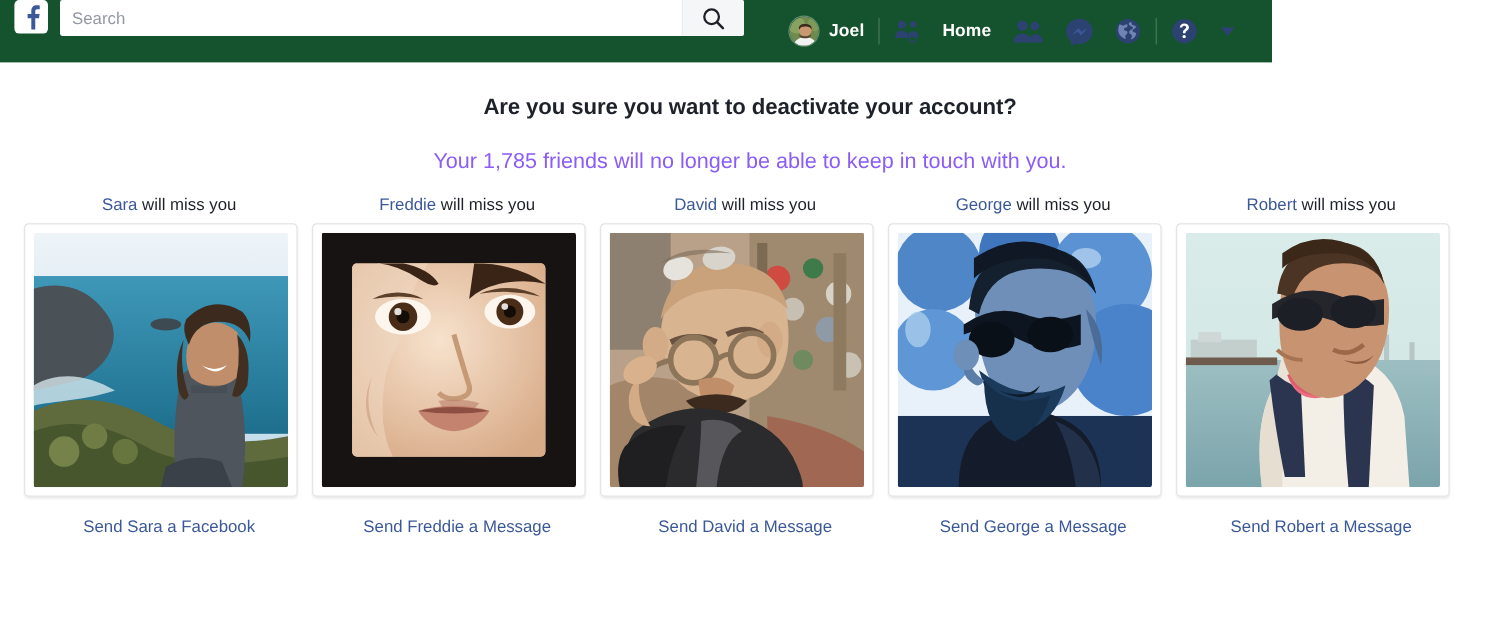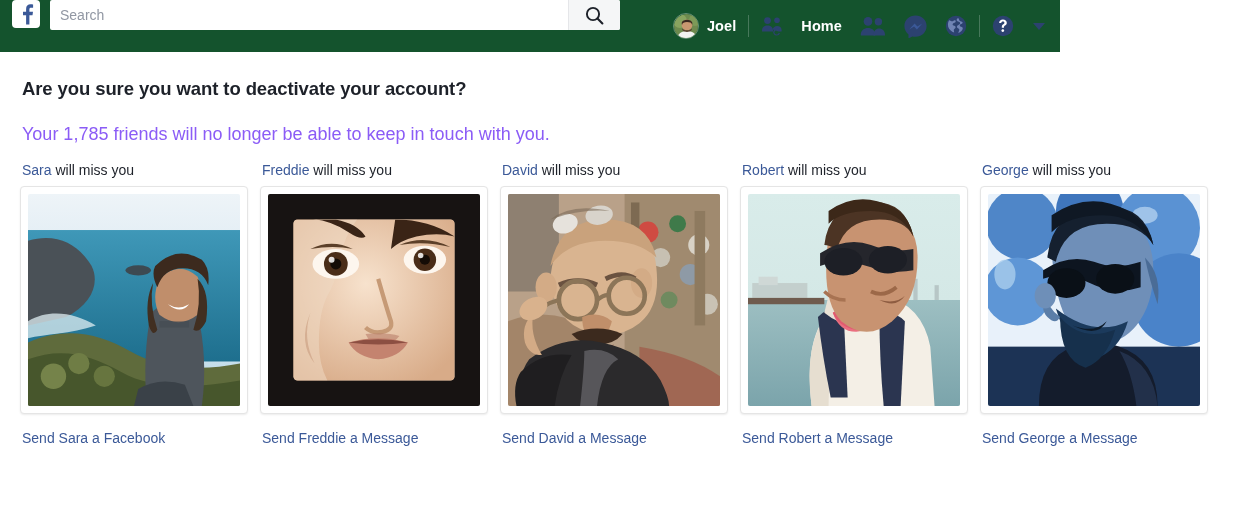--- a/index.html
+++ b/index.html
@@ -48,21 +48,21 @@
   .search-btn {
     width: 52px; height: 30px;
     background: #f5f6f7;
     border-left: 1px solid #e5e6e9;
     display: flex; align-items: center; justify-content: center;
     cursor: pointer; flex: none;
     border-top-right-radius: 2px; border-bottom-right-radius: 2px;
   }
 
   .nav-right {
-    position: absolute; right: 0; top: 0;
+    position: absolute; right: 16px; top: 0;
     height: 52px;
     display: flex; align-items: center;
   }
   .nav-item {
     display: flex; align-items: center;
     height: 52px; padding: 0 9px;
     cursor: pointer;
   }
   .nav-avatar {
     width: 26px; height: 26px; border-radius: 50%;
@@ -79,21 +79,21 @@
     margin: 0 3px;
   }
   .nav-home {
     color: #ffffff; font-size: 14.5px; font-weight: bold;
     letter-spacing: .1px;
   }
   .nav-icon { display: flex; align-items: center; justify-content: center; }
   .dark-ic { fill: #2c4270; }
 
   
-  .main { padding: 0 20px; }
+  .main { padding: 0 20px; text-align: center; }
   .page-title {
     font-size: 18.5px; font-weight: bold; color: #1d2129;
     margin: 26px 0 0 2px; letter-spacing: -.1px;
   }
   .page-desc {
     font-size: 15px; color: #1d2129;
     line-height: 23px;
     margin: 14px 0 0 2px;
     max-width: 1190px;
   }
@@ -384,20 +384,55 @@
             <path d="M6 84 q10 -10 24 -8 q-6 10 -8 24 H4 q-2 -10 2 -16z" fill="#1f1e20"></path>
             <path d="M12 56 q-6 6 -4 14 q2 6 8 6 q-6 -10 -4 -20z" fill="#d3ab86"></path>
             <ellipse cx="12" cy="54" rx="7" ry="5" fill="#d9b28d" transform="rotate(-30 12 54)"></ellipse>
           </svg>
         </div>
       </div>
       <a class="card-link">Send David a Message</a>
     </div>
 
     <div class="card">
+      <div class="card-caption"><span class="fname">George</span><span> will miss you</span></div>
+      <div class="photo-frame">
+        <div class="photo">
+          <svg viewBox="0 0 100 100" preserveAspectRatio="none" aria-hidden="true">
+            <rect width="100" height="100" fill="#e8f1fa"></rect>
+            <circle cx="16" cy="14" r="17" fill="#4f86c8"></circle>
+            <circle cx="48" cy="8" r="16" fill="#3f76bd"></circle>
+            <circle cx="80" cy="16" r="20" fill="#5a92d3"></circle>
+            <circle cx="14" cy="46" r="16" fill="#5e96d6"></circle>
+            <circle cx="90" cy="50" r="22" fill="#4a83c9"></circle>
+            <circle cx="58" cy="44" r="18" fill="#3d72b9"></circle>
+            <ellipse cx="8" cy="38" rx="5" ry="7" fill="#a9cdec" opacity=".8"></ellipse>
+            <ellipse cx="74" cy="10" rx="6" ry="4" fill="#bcd9f2" opacity=".7"></ellipse>
+            <rect y="72" width="100" height="28" fill="#1c3355"></rect>
+            <path d="M24 100 q0 -22 16 -28 q12 -4 22 0 q18 6 18 28z" fill="#141c2c"></path>
+            <path d="M62 74 q16 6 18 26 l-10 0 q-2 -16 -8 -26z" fill="#22304a"></path>
+            <path d="M30 26 q6 -18 26 -16 q22 2 22 26 q0 16 -8 26 q-10 12 -24 6 q-14 -6 -16 -42z" fill="#6f8fb8"></path>
+            <path d="M28 30 q2 -22 24 -24 q22 -2 26 18 q-6 -10 -22 -10 q-20 0 -24 18z" fill="#15202f"></path>
+            <path d="M30 10 q18 -12 36 -2 q10 6 12 16 q-8 -14 -24 -14 q-16 0 -24 8z" fill="#0f1824"></path>
+            <path d="M32 54 q6 20 18 24 q12 -4 16 -18 q-16 8 -34 -6z" fill="#1b3a5c"></path>
+            <path d="M34 58 q10 12 26 6 q-4 14 -14 18 q-12 -4 -12 -24z" fill="#16304c"></path>
+            <path d="M26 36 q12 -8 24 -4 q10 4 22 0 l0 12 q-12 4 -24 -2 q-12 -6 -22 -2z" fill="#0d1520"></path>
+            <ellipse cx="37" cy="42" rx="9" ry="7" fill="#0a1017"></ellipse>
+            <ellipse cx="60" cy="40" rx="9" ry="7" fill="#0a1017"></ellipse>
+            <path d="M28 48 q-4 6 0 10 q4 4 6 0 q-6 -4 -6 -10z" fill="#5b7ea8"></path>
+            <ellipse cx="27" cy="48" rx="5" ry="6" fill="#6e8fb8"></ellipse>
+            <path d="M40 62 q10 4 16 -2 q-4 8 -16 2z" fill="#0d1a28"></path>
+            <path d="M74 30 q8 8 6 22 q-4 -12 -6 -22z" fill="#4a6c96"></path>
+          </svg>
+        </div>
+      </div>
+      <a class="card-link">Send George a Message</a>
+    </div>
+
+    <div class="card">
       <div class="card-caption"><span class="fname">Robert</span><span> will miss you</span></div>
       <div class="photo-frame">
         <div class="photo">
           <svg viewBox="0 0 100 100" preserveAspectRatio="none" aria-hidden="true">
             <defs>
               <linearGradient id="sky4" x1="0" y1="0" x2="0" y2="1">
                 <stop offset="0" stop-color="#d9ecea"></stop>
                   <stop offset="1" stop-color="#cfe4e2"></stop>
               </linearGradient>
               <linearGradient id="sea4" x1="0" y1="0" x2="0" y2="1">
@@ -429,49 +464,14 @@
             <ellipse cx="66" cy="31" rx="9" ry="6.5" fill="#1d1f26"></ellipse>
             <path d="M36 46 q4 4 10 4" stroke="#a87352" stroke-width="1.6" fill="none"></path>
             <path d="M58 46 q6 3 12 -2" stroke="#9c6848" stroke-width="1.8" fill="none"></path>
             <path d="M62 50 q8 2 12 -2 q-4 6 -12 2z" fill="#8e5c41"></path>
           </svg>
         </div>
       </div>
       <a class="card-link">Send Robert a Message</a>
     </div>
 
-    <div class="card">
-      <div class="card-caption"><span class="fname">George</span><span> will miss you</span></div>
-      <div class="photo-frame">
-        <div class="photo">
-          <svg viewBox="0 0 100 100" preserveAspectRatio="none" aria-hidden="true">
-            <rect width="100" height="100" fill="#e8f1fa"></rect>
-            <circle cx="16" cy="14" r="17" fill="#4f86c8"></circle>
-            <circle cx="48" cy="8" r="16" fill="#3f76bd"></circle>
-            <circle cx="80" cy="16" r="20" fill="#5a92d3"></circle>
-            <circle cx="14" cy="46" r="16" fill="#5e96d6"></circle>
-            <circle cx="90" cy="50" r="22" fill="#4a83c9"></circle>
-            <circle cx="58" cy="44" r="18" fill="#3d72b9"></circle>
-            <ellipse cx="8" cy="38" rx="5" ry="7" fill="#a9cdec" opacity=".8"></ellipse>
-            <ellipse cx="74" cy="10" rx="6" ry="4" fill="#bcd9f2" opacity=".7"></ellipse>
-            <rect y="72" width="100" height="28" fill="#1c3355"></rect>
-            <path d="M24 100 q0 -22 16 -28 q12 -4 22 0 q18 6 18 28z" fill="#141c2c"></path>
-            <path d="M62 74 q16 6 18 26 l-10 0 q-2 -16 -8 -26z" fill="#22304a"></path>
-            <path d="M30 26 q6 -18 26 -16 q22 2 22 26 q0 16 -8 26 q-10 12 -24 6 q-14 -6 -16 -42z" fill="#6f8fb8"></path>
-            <path d="M28 30 q2 -22 24 -24 q22 -2 26 18 q-6 -10 -22 -10 q-20 0 -24 18z" fill="#15202f"></path>
-            <path d="M30 10 q18 -12 36 -2 q10 6 12 16 q-8 -14 -24 -14 q-16 0 -24 8z" fill="#0f1824"></path>
-            <path d="M32 54 q6 20 18 24 q12 -4 16 -18 q-16 8 -34 -6z" fill="#1b3a5c"></path>
-            <path d="M34 58 q10 12 26 6 q-4 14 -14 18 q-12 -4 -12 -24z" fill="#16304c"></path>
-            <path d="M26 36 q12 -8 24 -4 q10 4 22 0 l0 12 q-12 4 -24 -2 q-12 -6 -22 -2z" fill="#0d1520"></path>
-            <ellipse cx="37" cy="42" rx="9" ry="7" fill="#0a1017"></ellipse>
-            <ellipse cx="60" cy="40" rx="9" ry="7" fill="#0a1017"></ellipse>
-            <path d="M28 48 q-4 6 0 10 q4 4 6 0 q-6 -4 -6 -10z" fill="#5b7ea8"></path>
-            <ellipse cx="27" cy="48" rx="5" ry="6" fill="#6e8fb8"></ellipse>
-            <path d="M40 62 q10 4 16 -2 q-4 8 -16 2z" fill="#0d1a28"></path>
-            <path d="M74 30 q8 8 6 22 q-4 -12 -6 -22z" fill="#4a6c96"></path>
-          </svg>
-        </div>
-      </div>
-      <a class="card-link">Send George a Message</a>
-    </div>
-
   </div>
 </div>
 
 </body></html>

